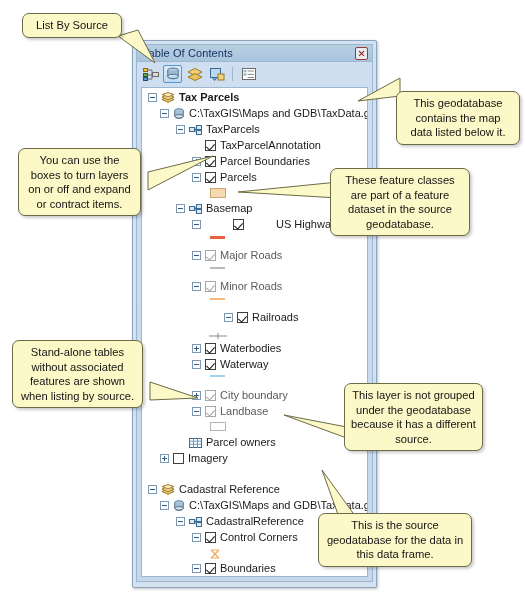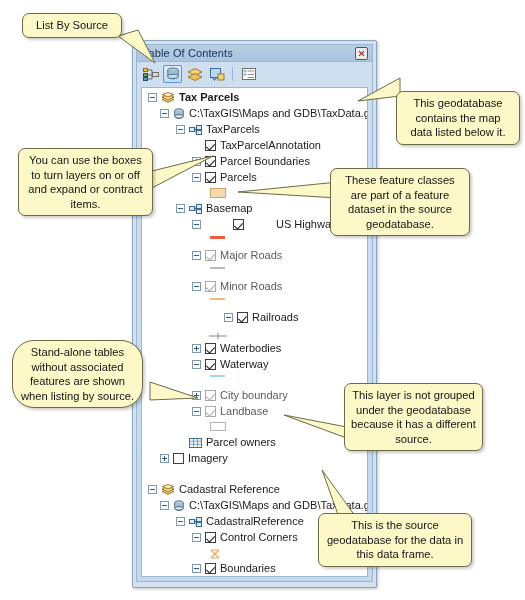--- a/index.html
+++ b/index.html
@@ -432,29 +432,29 @@
   </svg>
 
   <div class="callout" style="left:22px; top:13px; width:100px;">
     <span>List By Source</span>
   </div>
 
   <div class="callout" style="left:396px; top:72px; width:124px;margin-top:19px;">
     <span>This geodatabase contains the map data listed below it.</span>
   </div>
 
-  <div class="callout" style="left:18px; top:148px; width:135px;">
+  <div class="callout" style="left:18px; top:148px; width:123px;">
     <span>You can use the boxes to turn layers on or off and expand or contract items.</span>
   </div>
 
   <div class="callout" style="left:330px; top:168px; width:140px;">
     <span>These feature classes are part of a feature dataset in the source geodatabase.</span>
   </div>
 
-  <div class="callout" style="left:12px; top:340px; width:131px;border-radius:22px;">
+  <div class="callout" style="left:12px; top:340px; width:131px;">
     <span>Stand-alone tables without associated features are shown when listing by source.</span>
   </div>
 
   <div class="callout" style="left:344px; top:383px; width:139px;">
     <span>This layer is not grouped under the geodatabase because it has a different source.</span>
   </div>
 
   <div class="callout" style="left:318px; top:513px; width:154px;">
     <span>This is the source geodatabase for the data in this data frame.</span>
   </div>

